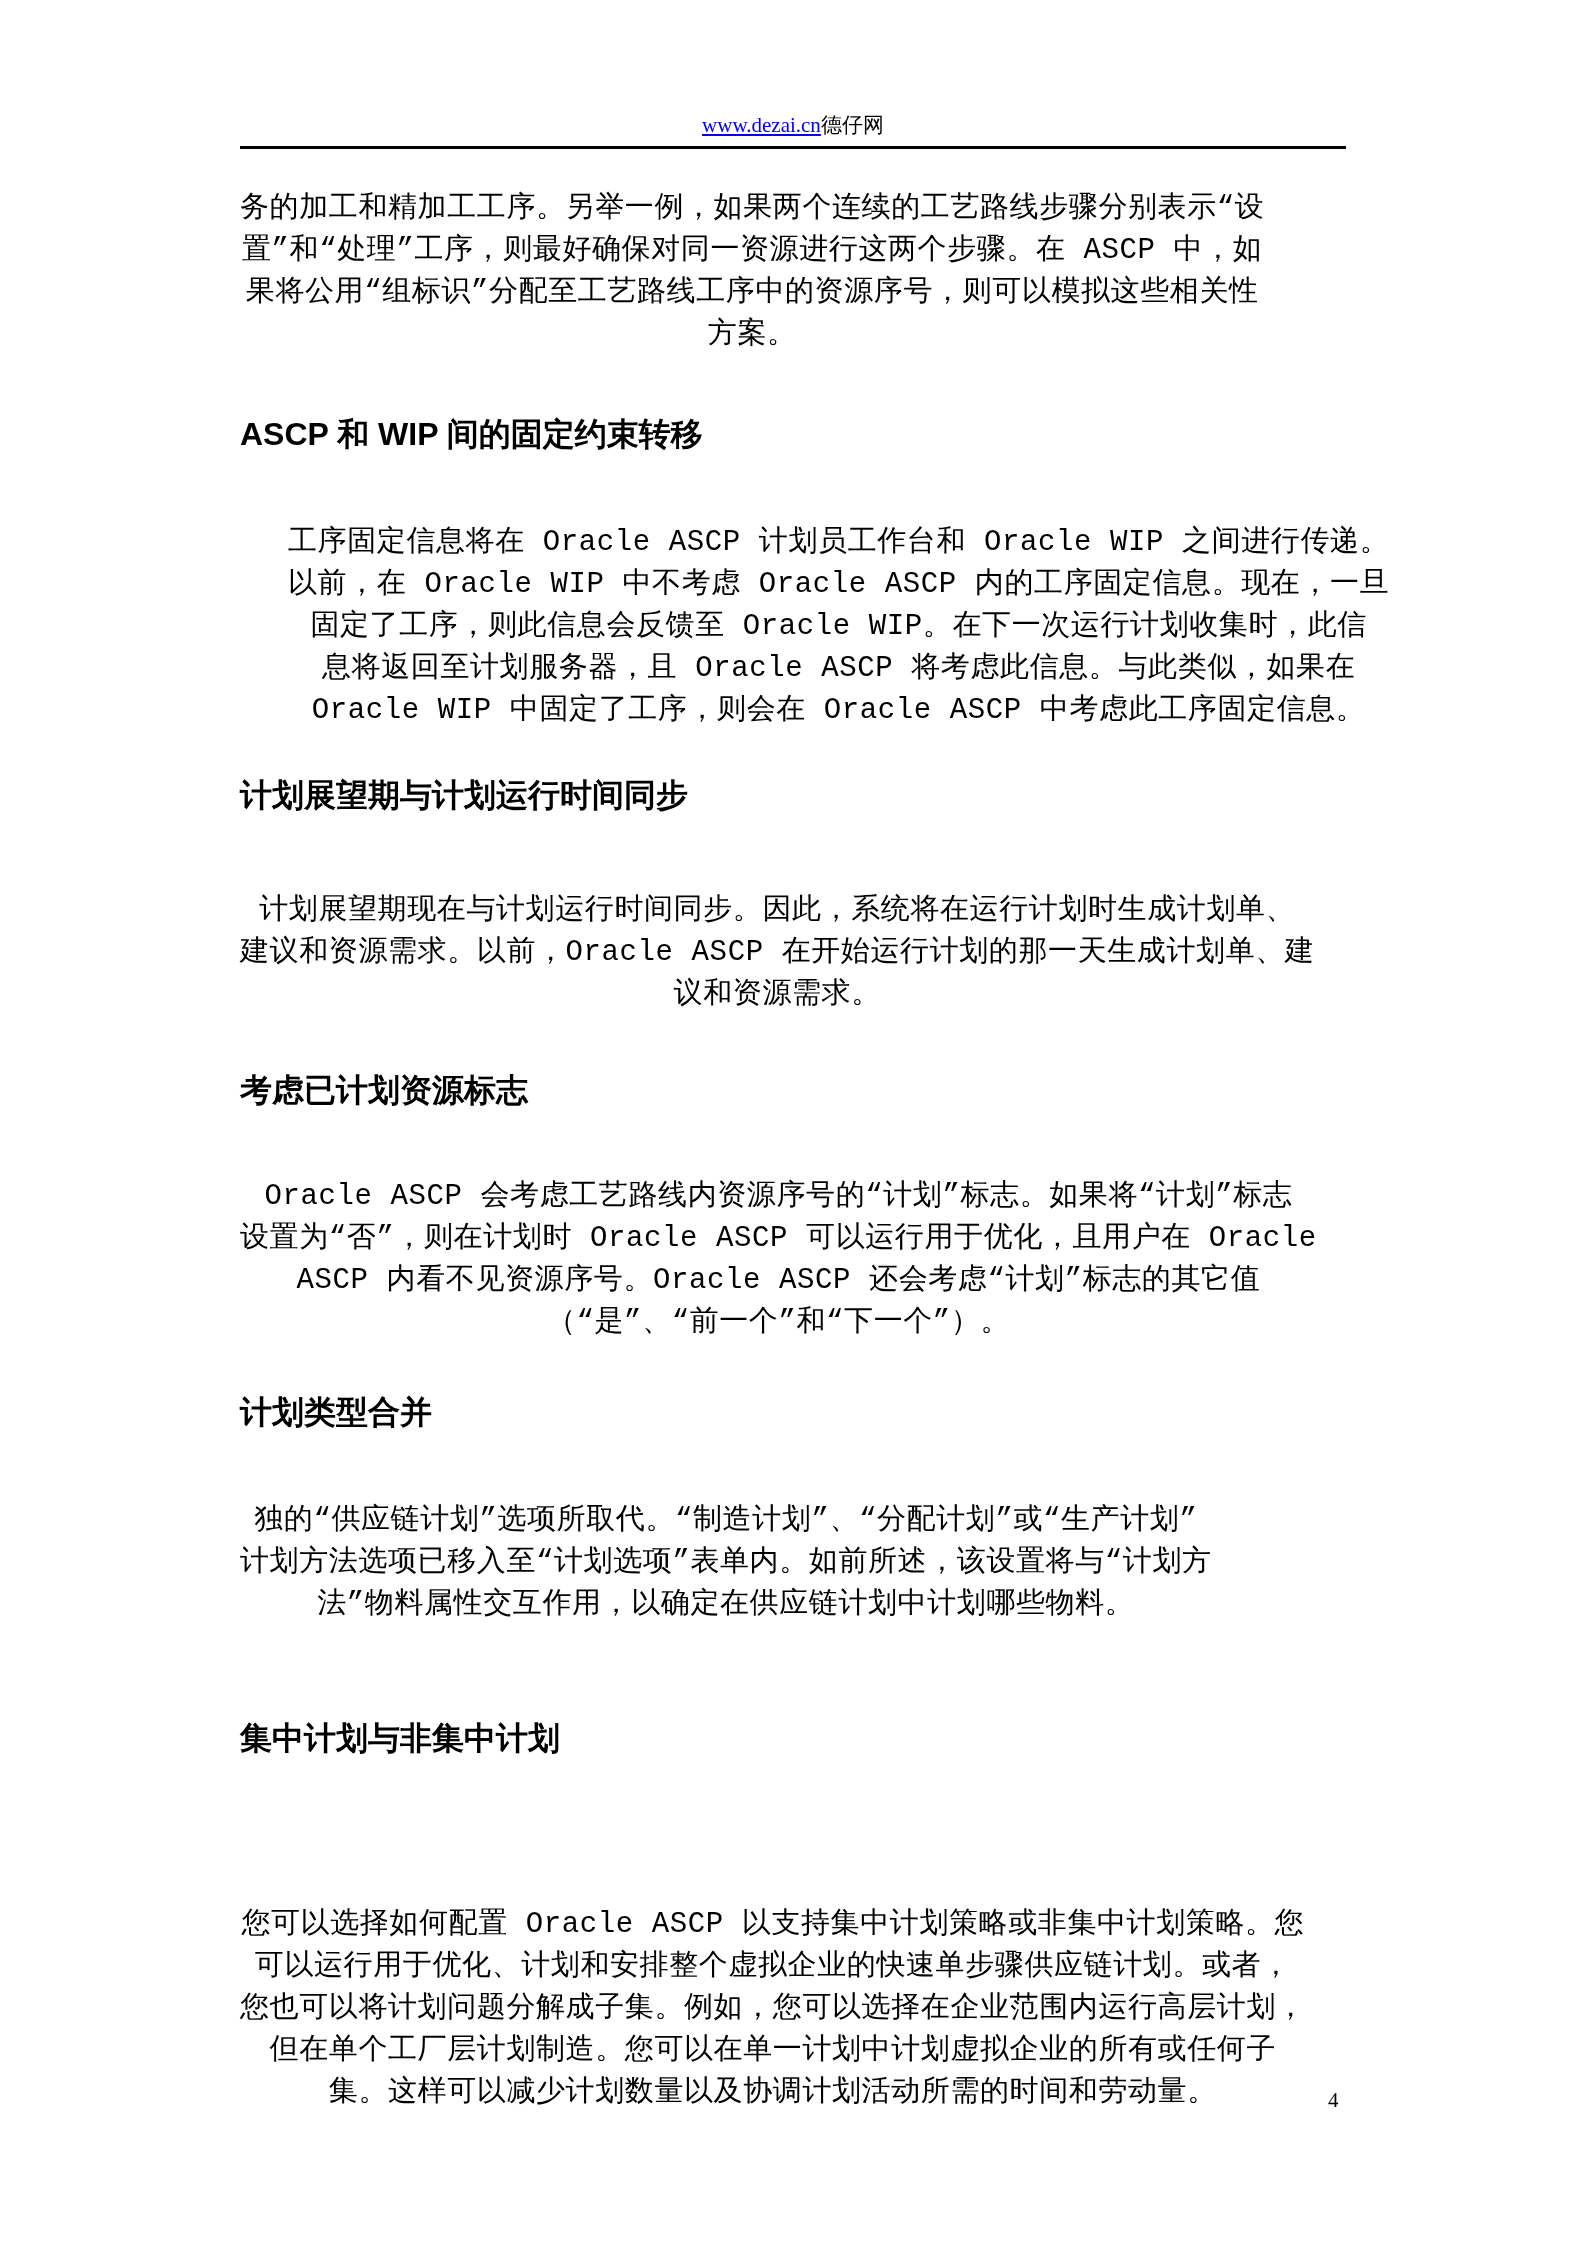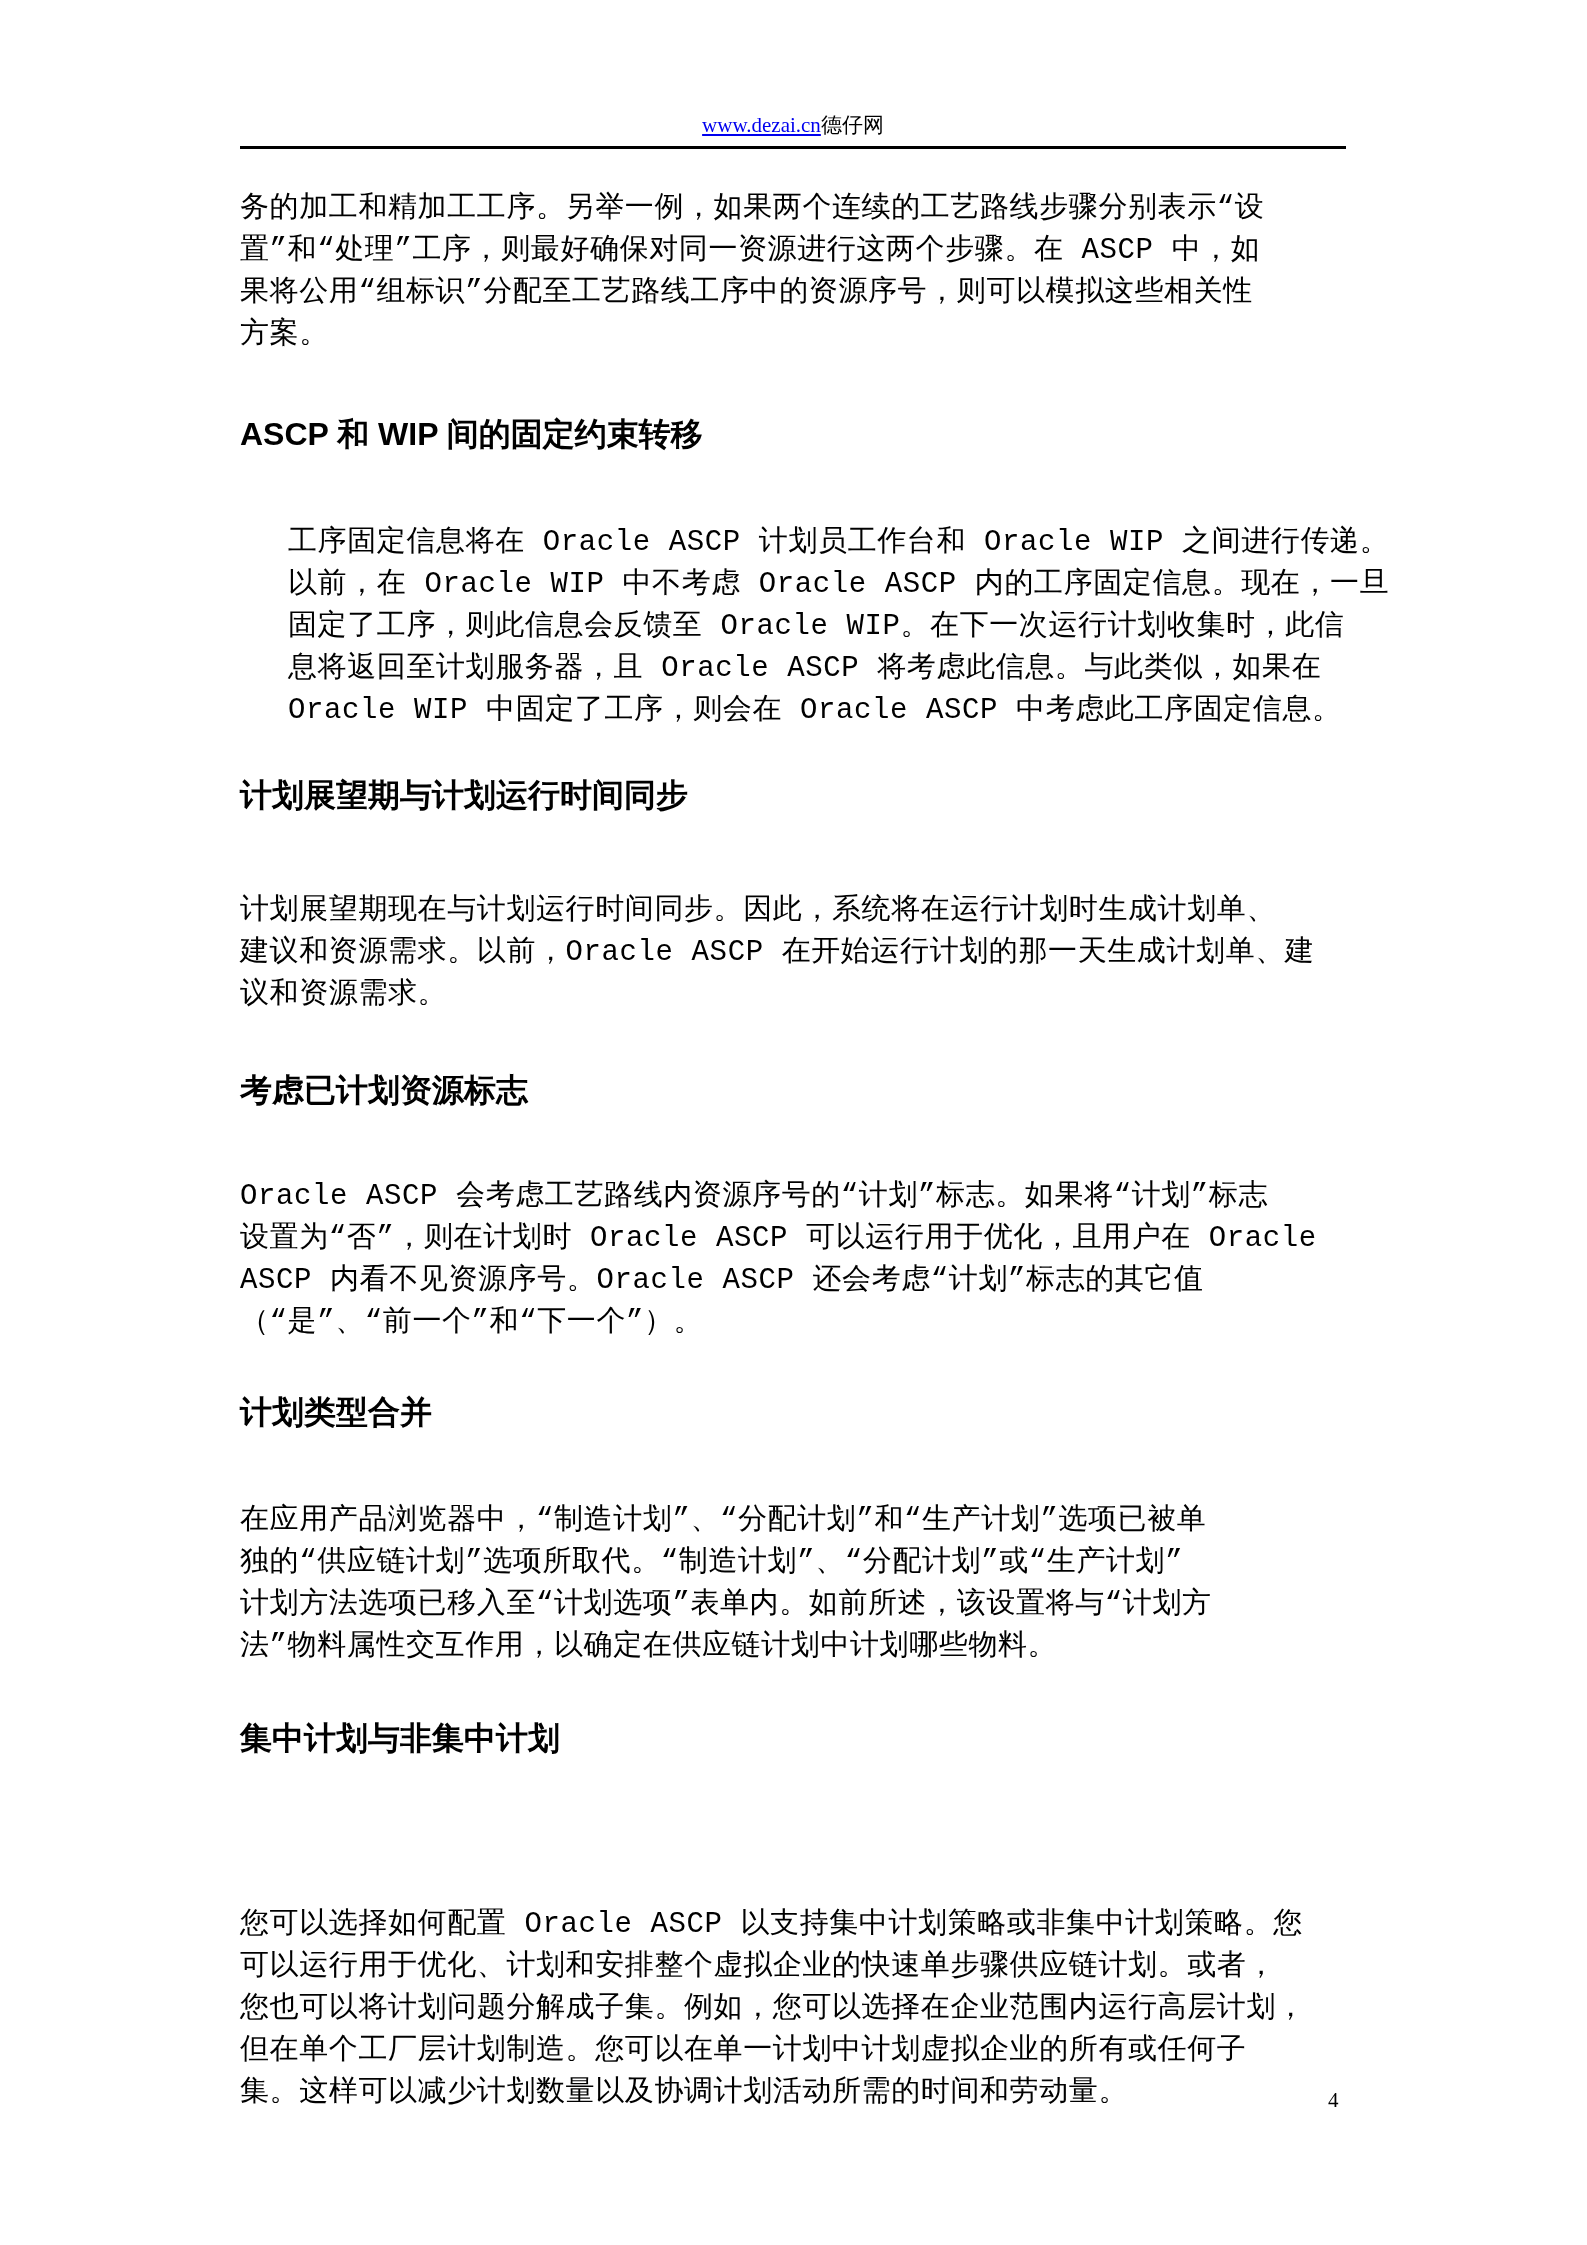--- a/index.html
+++ b/index.html
@@ -49,20 +49,21 @@
     .para {
       font-size: 29px;
       line-height: 42px;
       margin: 0;
       letter-spacing: 0.6px;
       font-family: "Liberation Mono", "DejaVu Sans Mono", "DejaVu Serif", monospace;
     }
     .para .line {
       display: block;
       white-space: nowrap;
+      text-align: center;
     }
     .heading {
       font-family: "Liberation Sans", "DejaVu Sans", sans-serif;
       font-weight: bold;
       font-size: 32px;
       line-height: 40px;
       margin: 0;
       white-space: nowrap;
     }
     .page-number {
@@ -127,21 +128,20 @@
       <span class="line">ASCP 内看不见资源序号。Oracle ASCP 还会考虑“计划”标志的其它值</span>
       <span class="line">（“是”、“前一个”和“下一个”）。</span>
     </p>
   </div>
 
   <div class="blk" style="top:1204px;">
     <h2 class="heading">计划类型合并</h2>
   </div>
   <div class="blk" style="top:1312px;">
     <p class="para">
-      <span class="line">在应用产品浏览器中，“制造计划”、“分配计划”和“生产计划”选项已被单</span>
       <span class="line">独的“供应链计划”选项所取代。“制造计划”、“分配计划”或“生产计划”</span>
       <span class="line">计划方法选项已移入至“计划选项”表单内。如前所述，该设置将与“计划方</span>
       <span class="line">法”物料属性交互作用，以确定在供应链计划中计划哪些物料。</span>
     </p>
   </div>
 
   <div class="blk" style="top:1530px;">
     <h2 class="heading">集中计划与非集中计划</h2>
   </div>
   <div class="blk" style="top:1716px;">

